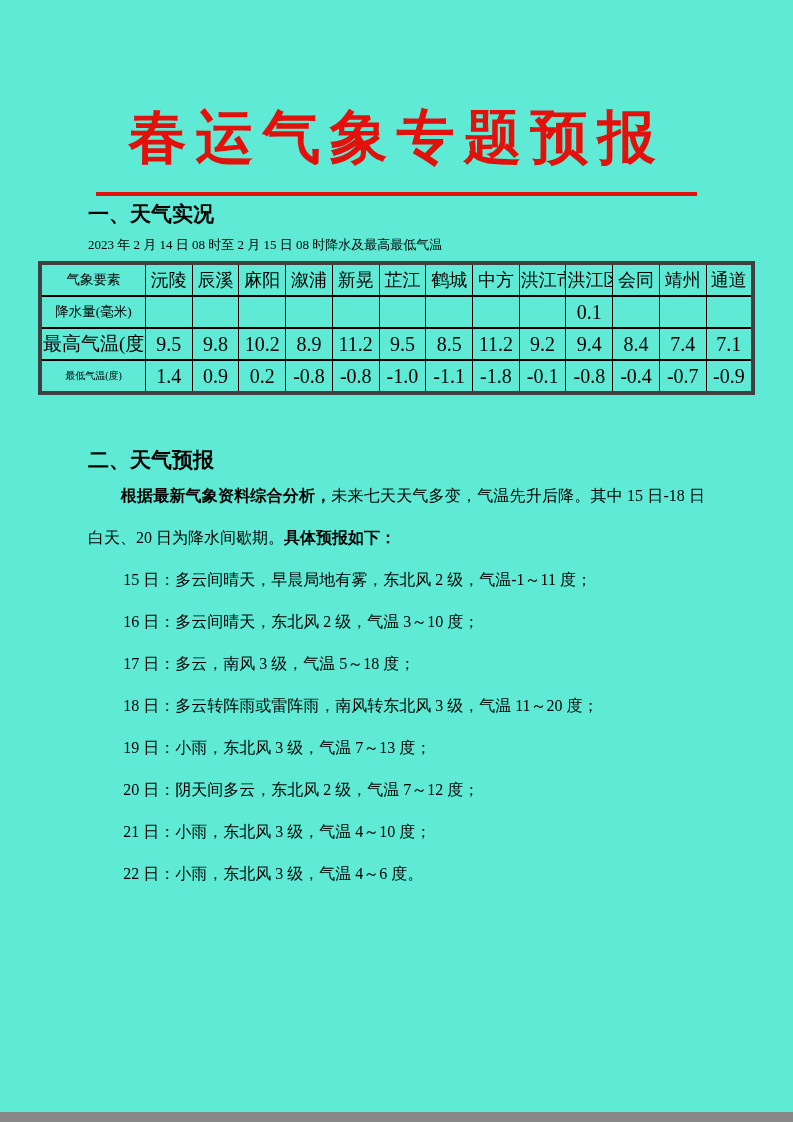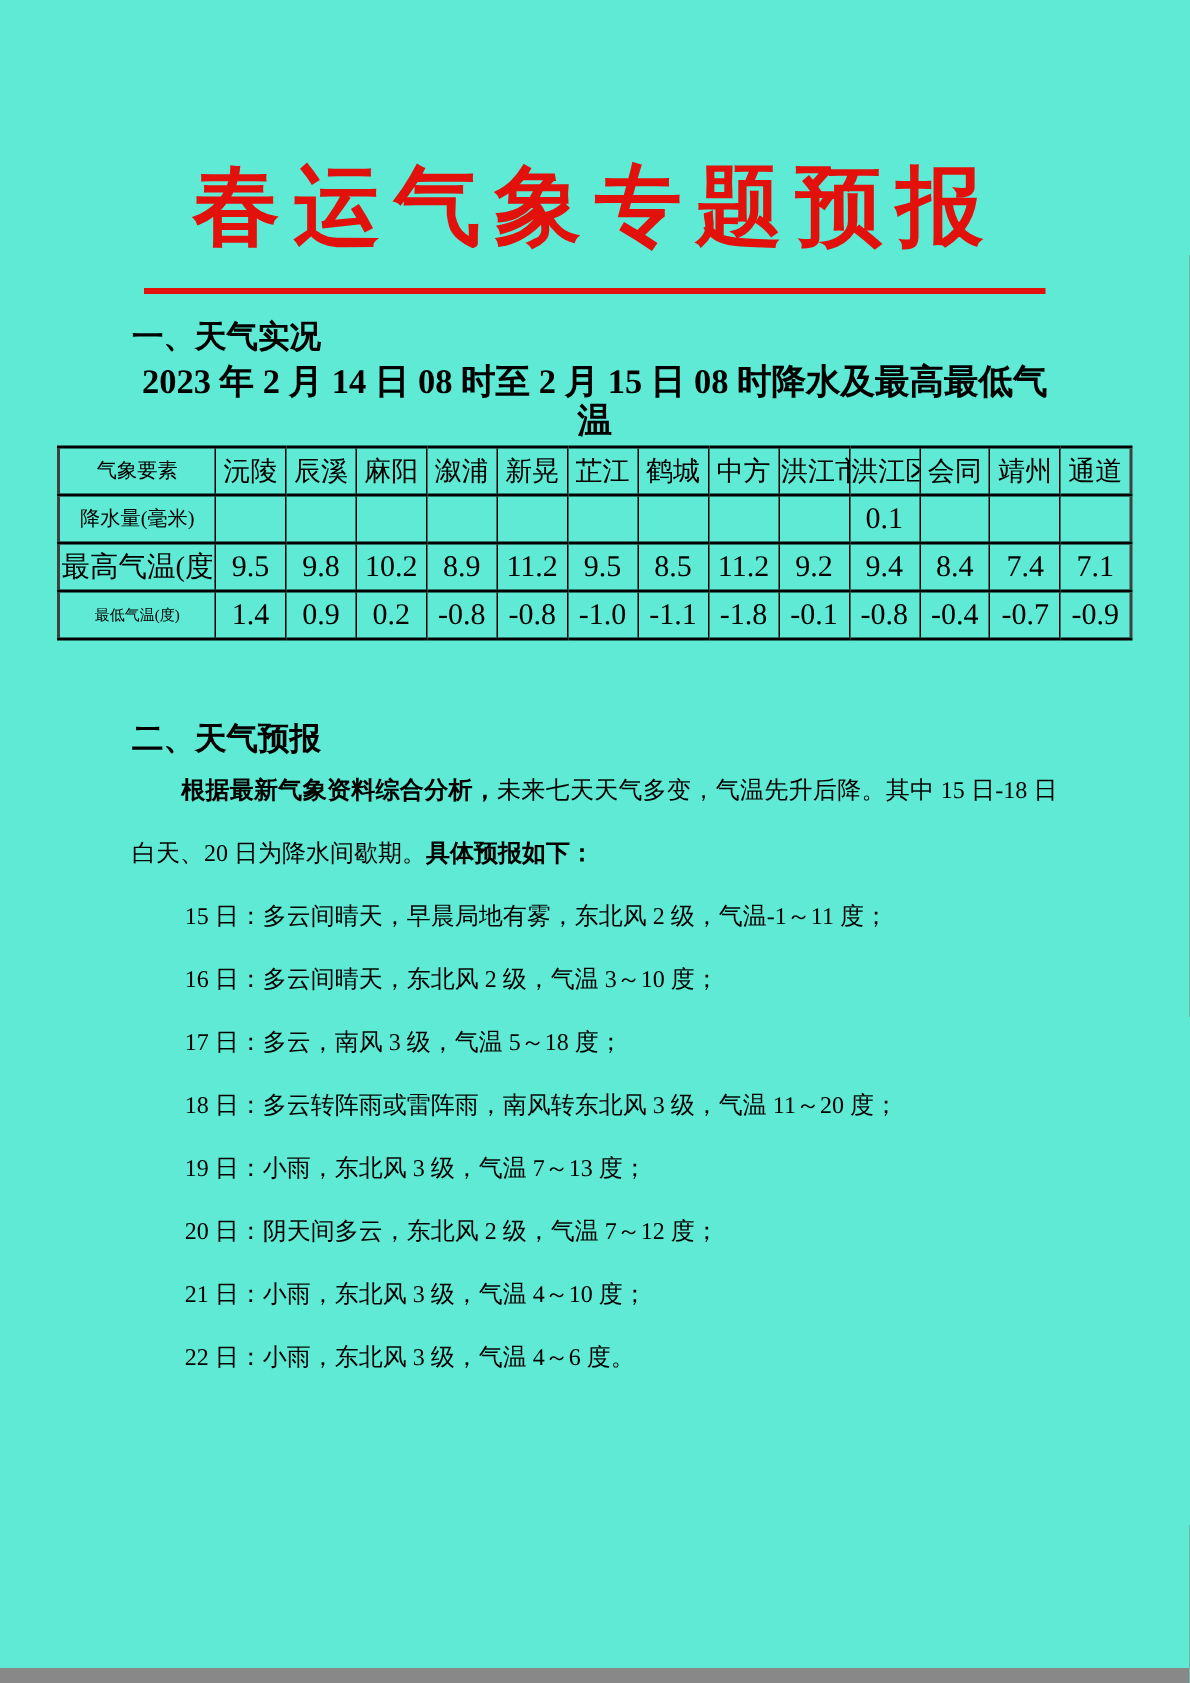--- a/index.html
+++ b/index.html
@@ -19,29 +19,29 @@
     font-size:20px;font-weight:bold;line-height:30px;margin-top:10px;
   }
   .red{color:#e2110c;}
   .black{color:#000;}
   .red-rule{
     height:4px;background:#e2110c;border:none;margin:4px 8px 0 8px;
   }
   .section-heading{
     font-size:21px;font-weight:bold;margin:0;line-height:30px;
   }
-  .h1-heading{margin-top:13px;}
+  .h1-heading{margin-top:3px;}
   .h2-heading{margin-top:50px;}
   .table-caption{
-    text-align:center;font-weight:bold;font-size:23px;line-height:26px;margin-top:3px;
+    text-align:left;font-weight:normal;font-size:13px;line-height:26px;margin-top:3px;
   }
   table.weather{
     border-collapse:collapse;table-layout:fixed;
     width:717px;margin-left:-50px;margin-top:3px;
-    border:2px solid #404040;
+    border:4px solid #404040;
   }
   table.weather th,table.weather td{
     border-left:1px solid #000;border-right:1px solid #000;
     border-top:2px solid #000;border-bottom:2px solid #000;
     text-align:center;vertical-align:middle;
     font-weight:normal;font-size:18px;height:30px;padding:0 1px;
     overflow:hidden;white-space:nowrap;
   }
   table.weather td{font-size:20px;}
   table.weather .first-col{width:101px;font-size:13.5px;}

